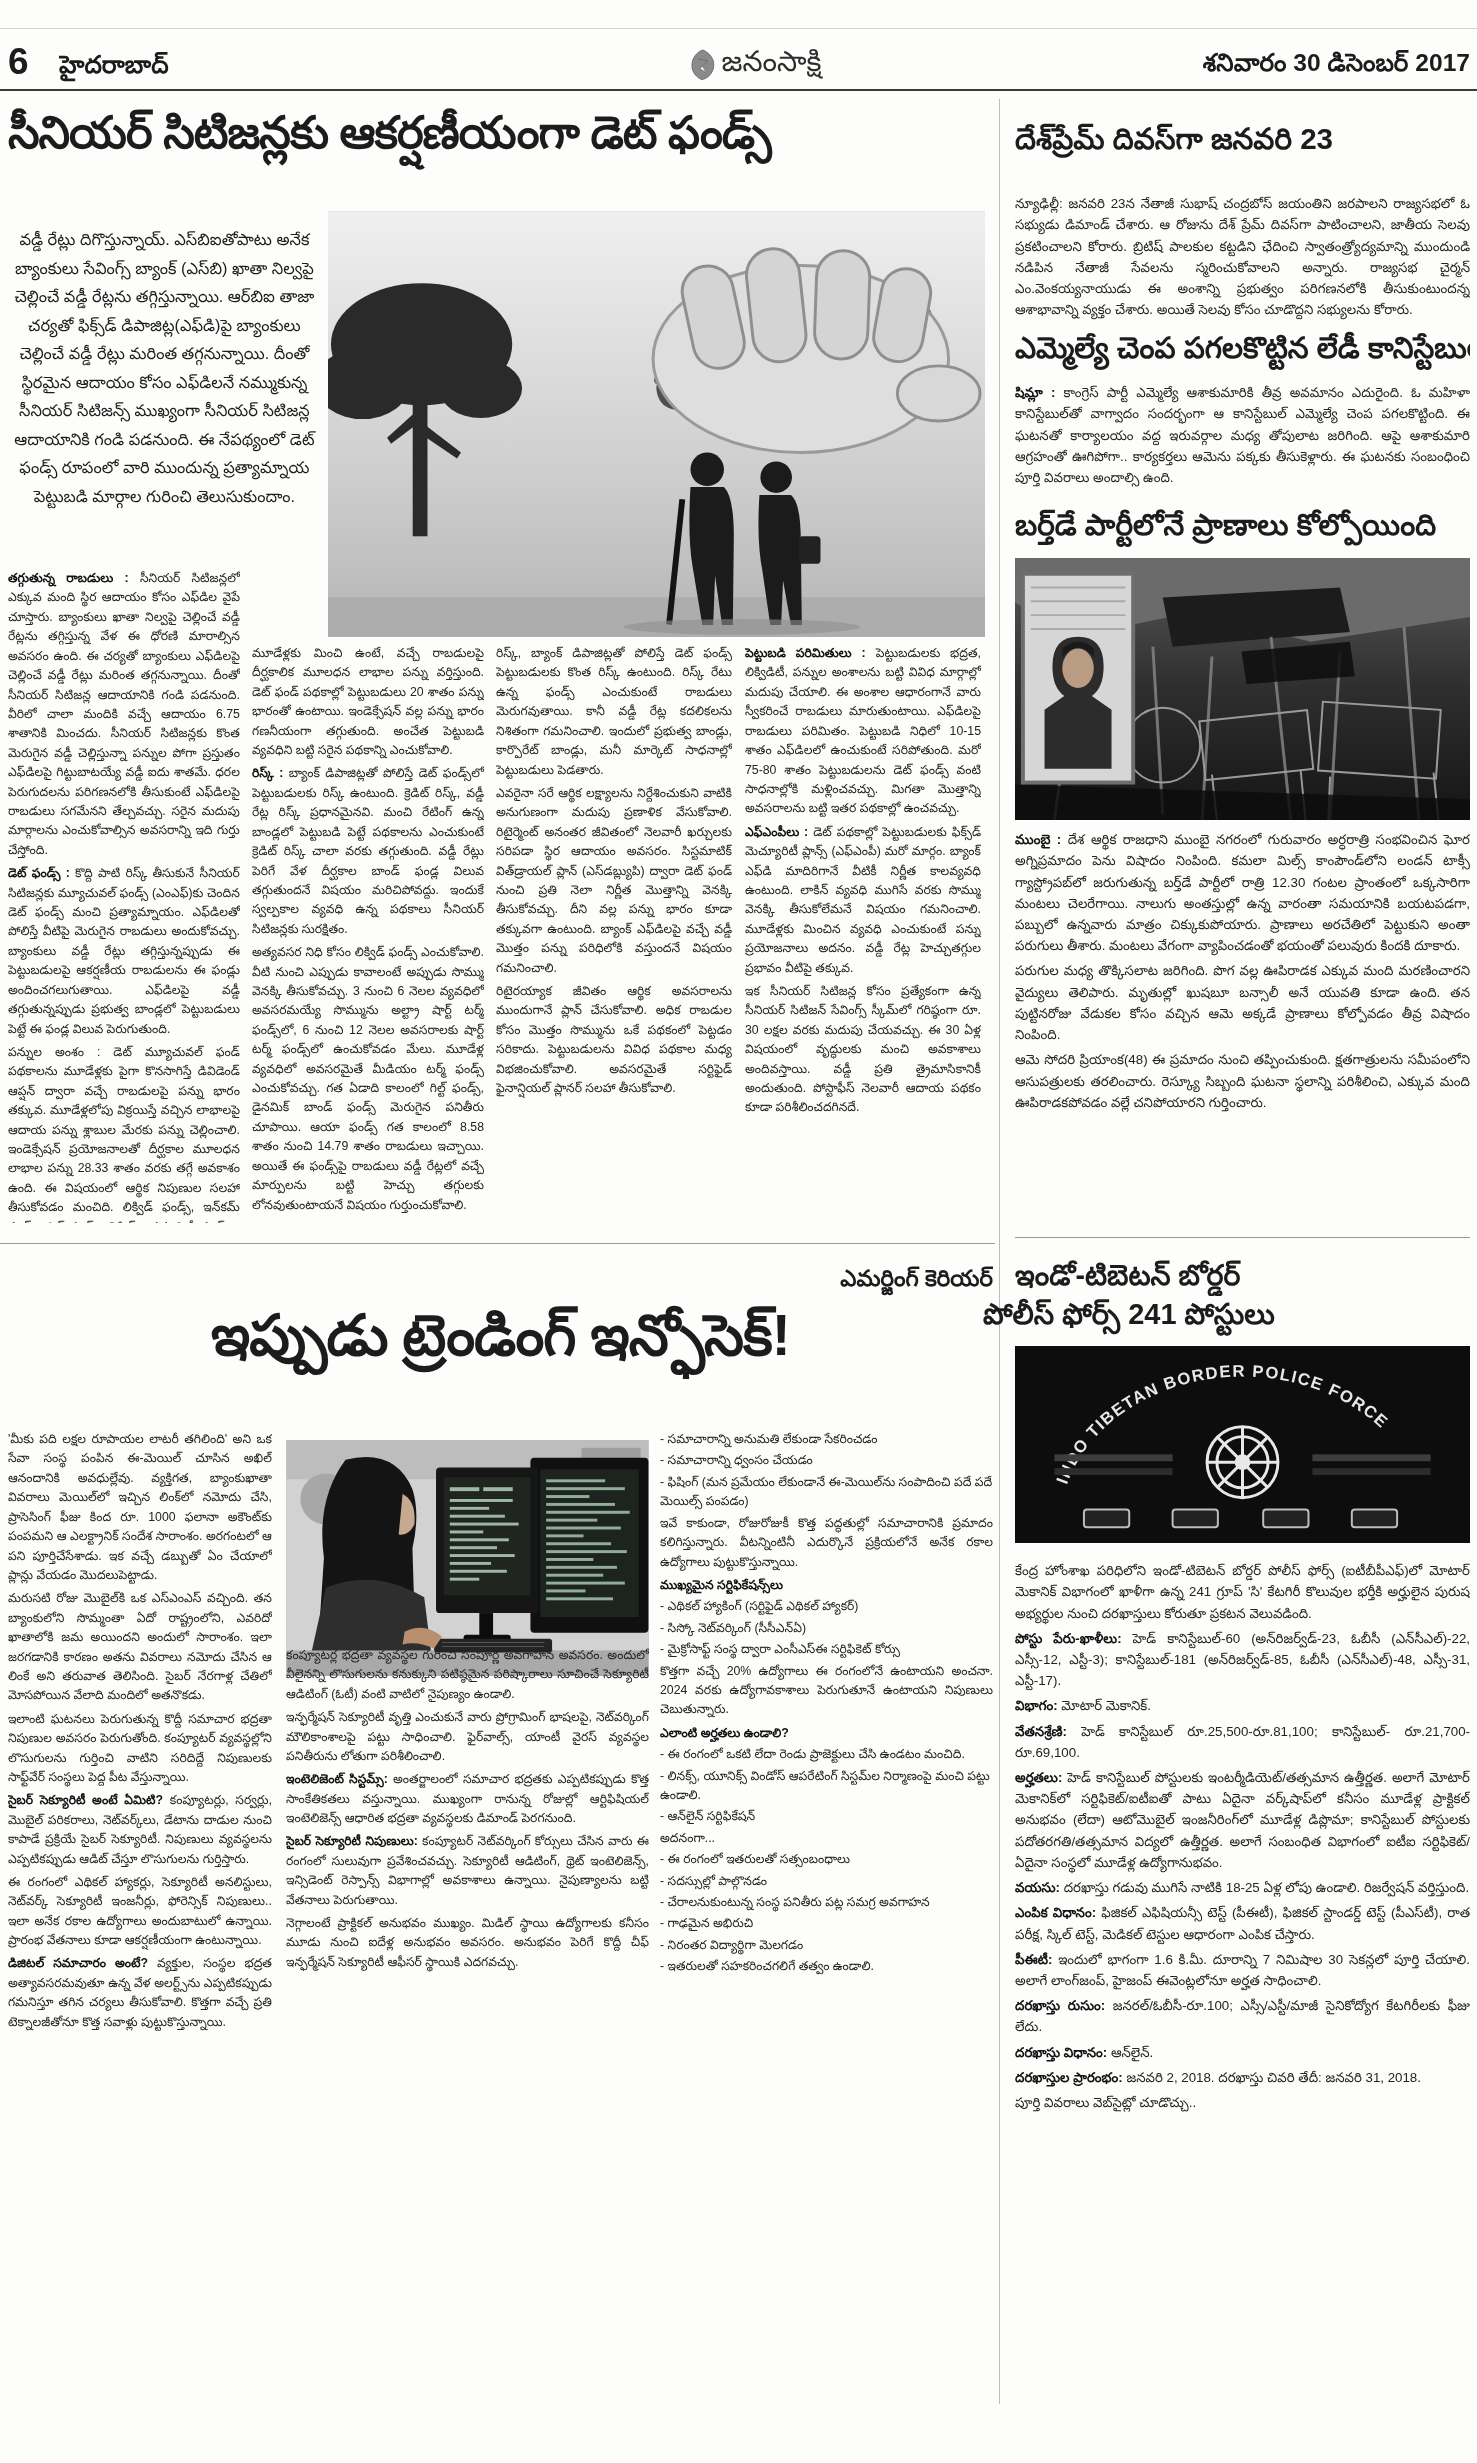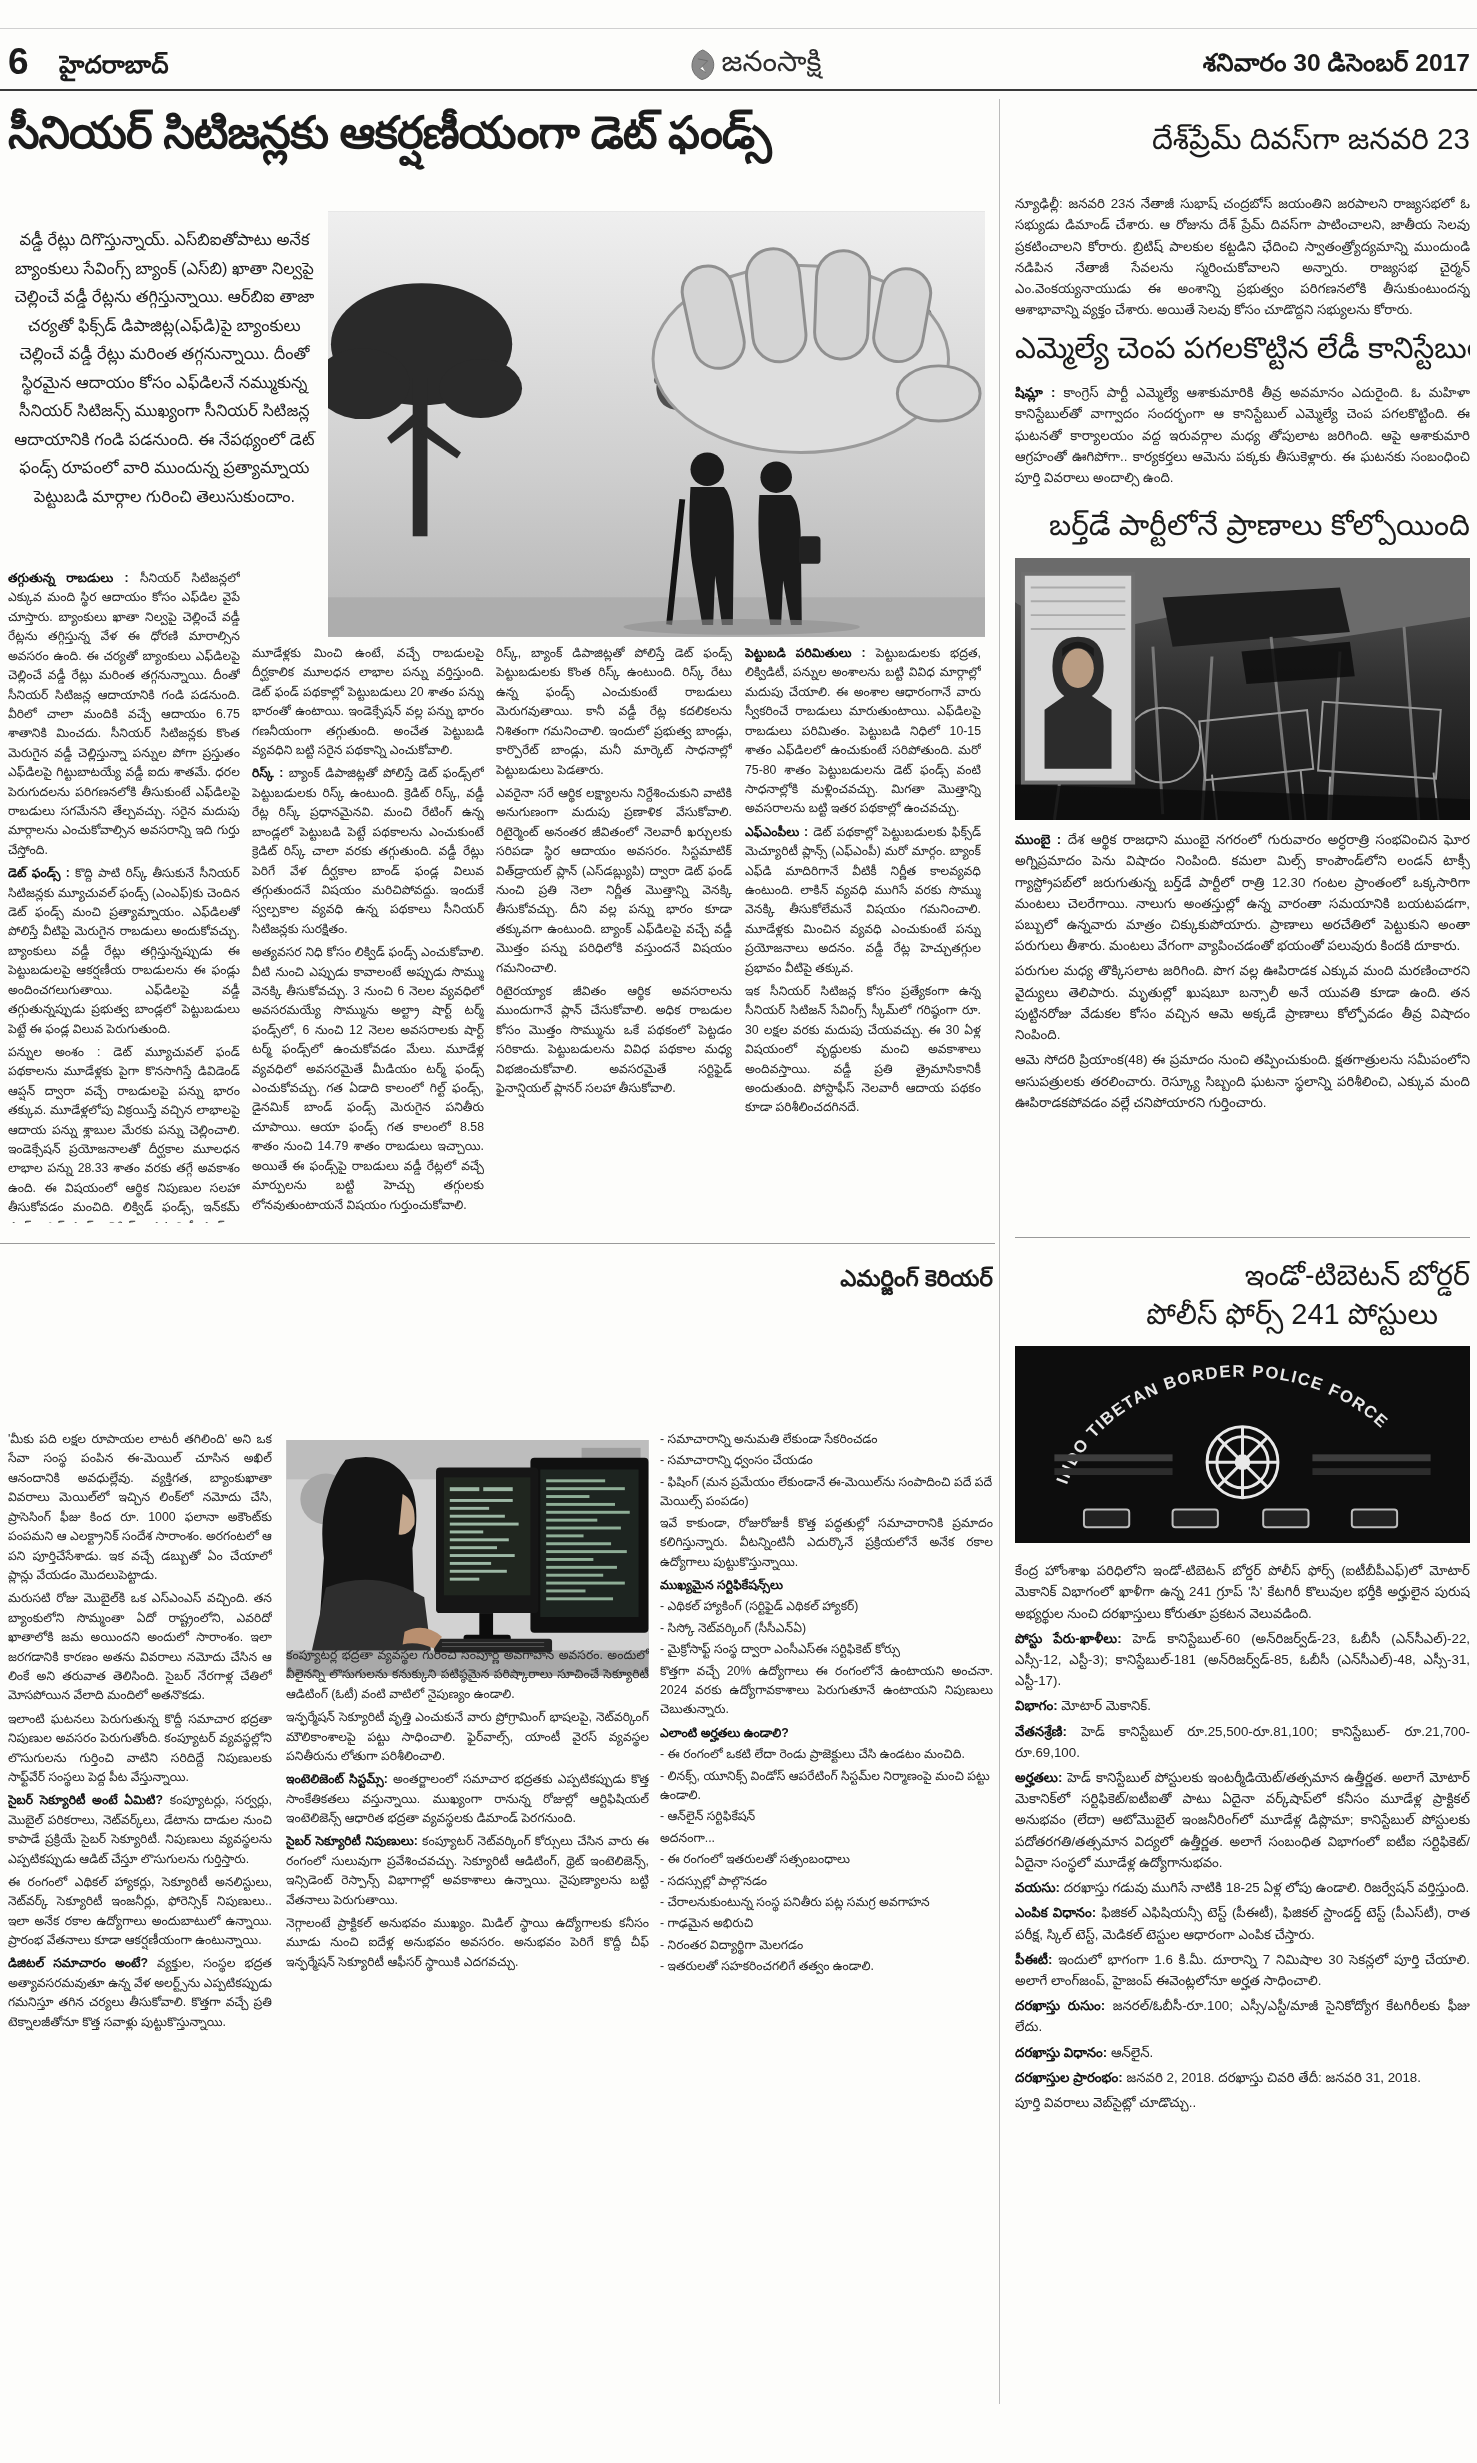--- a/index.html
+++ b/index.html
@@ -9,21 +9,21 @@
   .rule-h{position:absolute;background:#555;}
   .rule-v{position:absolute;background:#bbb;}
   
   .pageno{font-size:37px;font-weight:bold;}
   .city{font-size:24.6px;font-weight:bold;}
   .masthead{font-size:28.6px;font-weight:normal;color:#2e2e2e;display:flex;align-items:center;gap:5.9px;}
   .dateline{font-size:24.6px;font-weight:bold;text-align:right;}
   
   .headline-xl{font-size:45px;font-weight:800;letter-spacing:-1px;white-space:nowrap;line-height:1.3;}
   .headline-giant{font-size:57px;font-weight:900;letter-spacing:-1px;white-space:nowrap;text-align:center;line-height:1.25;}
-  .headline-md{font-size:29.6px;font-weight:400;text-align:right;white-space:nowrap;line-height:1.3;}
+  .headline-md{font-size:29.6px;font-weight:700;text-align:left;white-space:nowrap;line-height:1.3;}
   .kicker{font-size:22.7px;font-weight:800;text-align:right;}
   .intro{font-size:16.3px;line-height:1.75;text-align:center;font-weight:500;}
   
   .bodycol{font-size:12.3px;line-height:1.58;text-align:justify;color:#222;}
   .bodycol-r{font-size:13.3px;line-height:1.6;text-align:justify;color:#222;}
   .para{margin:0 0 3.9px 0;}
   .para b{font-weight:bold;color:#111;}
   .tight{margin:0 0 2px 0;text-align:left;}
   .photo-frame{background:#ccc;}
   svg{display:block;}
@@ -119,20 +119,21 @@
     </div>
   <div class="abs bodycol" style="left:745px;top:644px;width:236px;height:579px;">
       <p class="para"><b>పెట్టుబడి పరిమితులు : </b>పెట్టుబడులకు భద్రత, లిక్విడిటీ, పన్నుల అంశాలను బట్టి వివిధ మార్గాల్లో మదుపు చేయాలి. ఈ అంశాల ఆధారంగానే వారు స్వీకరించే రాబడులు మారుతుంటాయి. ఎఫ్‌డిలపై రాబడులు పరిమితం. పెట్టుబడి నిధిలో 10-15 శాతం ఎఫ్‌డిలలో ఉంచుకుంటే సరిపోతుంది. మరో 75-80 శాతం పెట్టుబడులను డెట్ ఫండ్స్ వంటి సాధనాల్లోకి మళ్లించవచ్చు. మిగతా మొత్తాన్ని అవసరాలను బట్టి ఇతర పథకాల్లో ఉంచవచ్చు.</p>
       <p class="para"><b>ఎఫ్ఎంపీలు : </b>డెట్ పథకాల్లో పెట్టుబడులకు ఫిక్స్‌డ్ మెచ్యూరిటీ ప్లాన్స్ (ఎఫ్ఎంపీ) మరో మార్గం. బ్యాంక్ ఎఫ్‌డి మాదిరిగానే వీటికీ నిర్ణీత కాలవ్యవధి ఉంటుంది. లాకిన్ వ్యవధి ముగిసే వరకు సొమ్ము వెనక్కి తీసుకోలేమనే విషయం గమనించాలి. మూడేళ్లకు మించిన వ్యవధి ఎంచుకుంటే పన్ను ప్రయోజనాలు అదనం. వడ్డీ రేట్ల హెచ్చుతగ్గుల ప్రభావం వీటిపై తక్కువ.</p>
       <p class="para">ఇక సీనియర్ సిటిజన్ల కోసం ప్రత్యేకంగా ఉన్న సీనియర్ సిటిజన్ సేవింగ్స్ స్కీమ్‌లో గరిష్ఠంగా రూ. 30 లక్షల వరకు మదుపు చేయవచ్చు. ఈ 30 ఏళ్ల విషయంలో వృద్ధులకు మంచి అవకాశాలు అందివస్తాయి. వడ్డీ ప్రతి త్రైమాసికానికీ అందుతుంది. పోస్టాఫీస్ నెలవారీ ఆదాయ పథకం కూడా పరిశీలించదగినదే.</p>
     </div>
 
   <div class="rule-h" style="left:0;top:1243px;width:995px;height:1px;background:#999;"></div>
 
   <div class="abs kicker" style="left:7.9px;top:1265px;width:985px;height:31.5px;">ఎమర్జింగ్ కెరియర్</div>
+  <div class="abs headline-giant" style="left:7.9px;top:1300px;width:985px;height:91px;">ఇప్పుడు ట్రెండింగ్ ఇన్ఫోసెక్!</div>
 
   <div class="abs bodycol" style="left:7.9px;top:1430px;width:264px;height:998px;">
       <p class="para">'మీకు పది లక్షల రూపాయల లాటరీ తగిలింది' అని ఒక సేవా సంస్థ పంపిన ఈ-మెయిల్ చూసిన అఖిల్ ఆనందానికి అవధుల్లేవు. వ్యక్తిగత, బ్యాంకుఖాతా వివరాలు మెయిల్‌లో ఇచ్చిన లింక్‌లో నమోదు చేసి, ప్రాసెసింగ్ ఫీజు కింద రూ. 1000 ఫలానా అకౌంట్‌కు పంపమని ఆ ఎలక్ట్రానిక్ సందేశ సారాంశం. అరగంటలో ఆ పని పూర్తిచేసేశాడు. ఇక వచ్చే డబ్బుతో ఏం చేయాలో ప్లాన్లు వేయడం మొదలుపెట్టాడు.</p>
       <p class="para">మరుసటి రోజు మొబైల్‌కి ఒక ఎస్ఎంఎస్ వచ్చింది. తన బ్యాంకులోని సొమ్మంతా ఏదో రాష్ట్రంలోని, ఎవరిదో ఖాతాలోకి జమ అయిందని అందులో సారాంశం. ఇలా జరగడానికి కారణం అతను వివరాలు నమోదు చేసిన ఆ లింకే అని తరువాత తెలిసింది. సైబర్ నేరగాళ్ల చేతిలో మోసపోయిన వేలాది మందిలో అతనొకడు.</p>
       <p class="para">ఇలాంటి ఘటనలు పెరుగుతున్న కొద్దీ సమాచార భద్రతా నిపుణుల అవసరం పెరుగుతోంది. కంప్యూటర్ వ్యవస్థల్లోని లొసుగులను గుర్తించి వాటిని సరిదిద్దే నిపుణులకు సాఫ్ట్‌వేర్ సంస్థలు పెద్ద పీట వేస్తున్నాయి.</p>
       <p class="para"><b>సైబర్ సెక్యూరిటీ అంటే ఏమిటి? </b>కంప్యూటర్లు, సర్వర్లు, మొబైల్ పరికరాలు, నెట్‌వర్క్‌లు, డేటాను దాడుల నుంచి కాపాడే ప్రక్రియే సైబర్ సెక్యూరిటీ. నిపుణులు వ్యవస్థలను ఎప్పటికప్పుడు ఆడిట్ చేస్తూ లొసుగులను గుర్తిస్తారు.</p>
       <p class="para">ఈ రంగంలో ఎథికల్ హ్యాకర్లు, సెక్యూరిటీ అనలిస్టులు, నెట్‌వర్క్ సెక్యూరిటీ ఇంజనీర్లు, ఫోరెన్సిక్ నిపుణులు.. ఇలా అనేక రకాల ఉద్యోగాలు అందుబాటులో ఉన్నాయి. ప్రారంభ వేతనాలు కూడా ఆకర్షణీయంగా ఉంటున్నాయి.</p>
       <p class="para"><b>డిజిటల్ సమాచారం అంటే? </b>వ్యక్తుల, సంస్థల భద్రత అత్యావసరమవుతూ ఉన్న వేళ అలర్ట్స్‌ను ఎప్పటికప్పుడు గమనిస్తూ తగిన చర్యలు తీసుకోవాలి. కొత్తగా వచ్చే ప్రతి టెక్నాలజీతోనూ కొత్త సవాళ్లు పుట్టుకొస్తున్నాయి.</p>
     </div>
 

